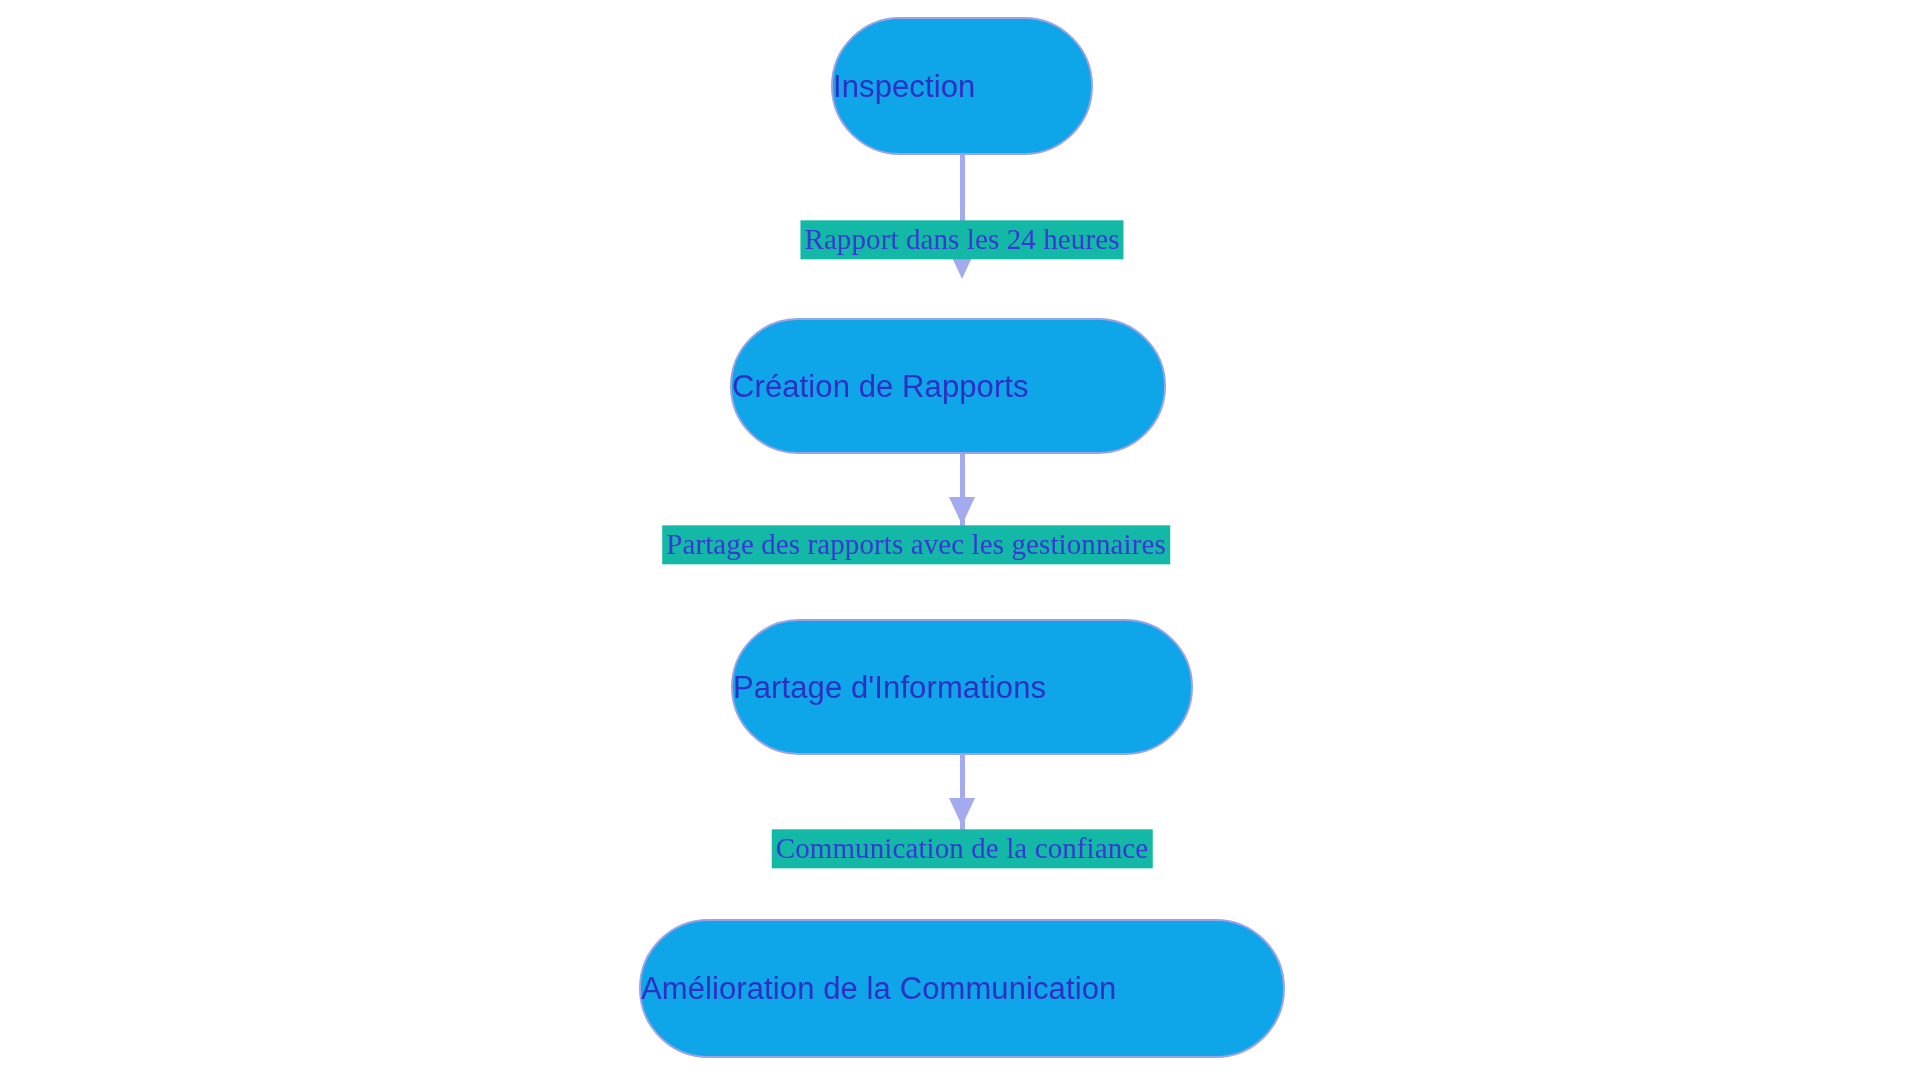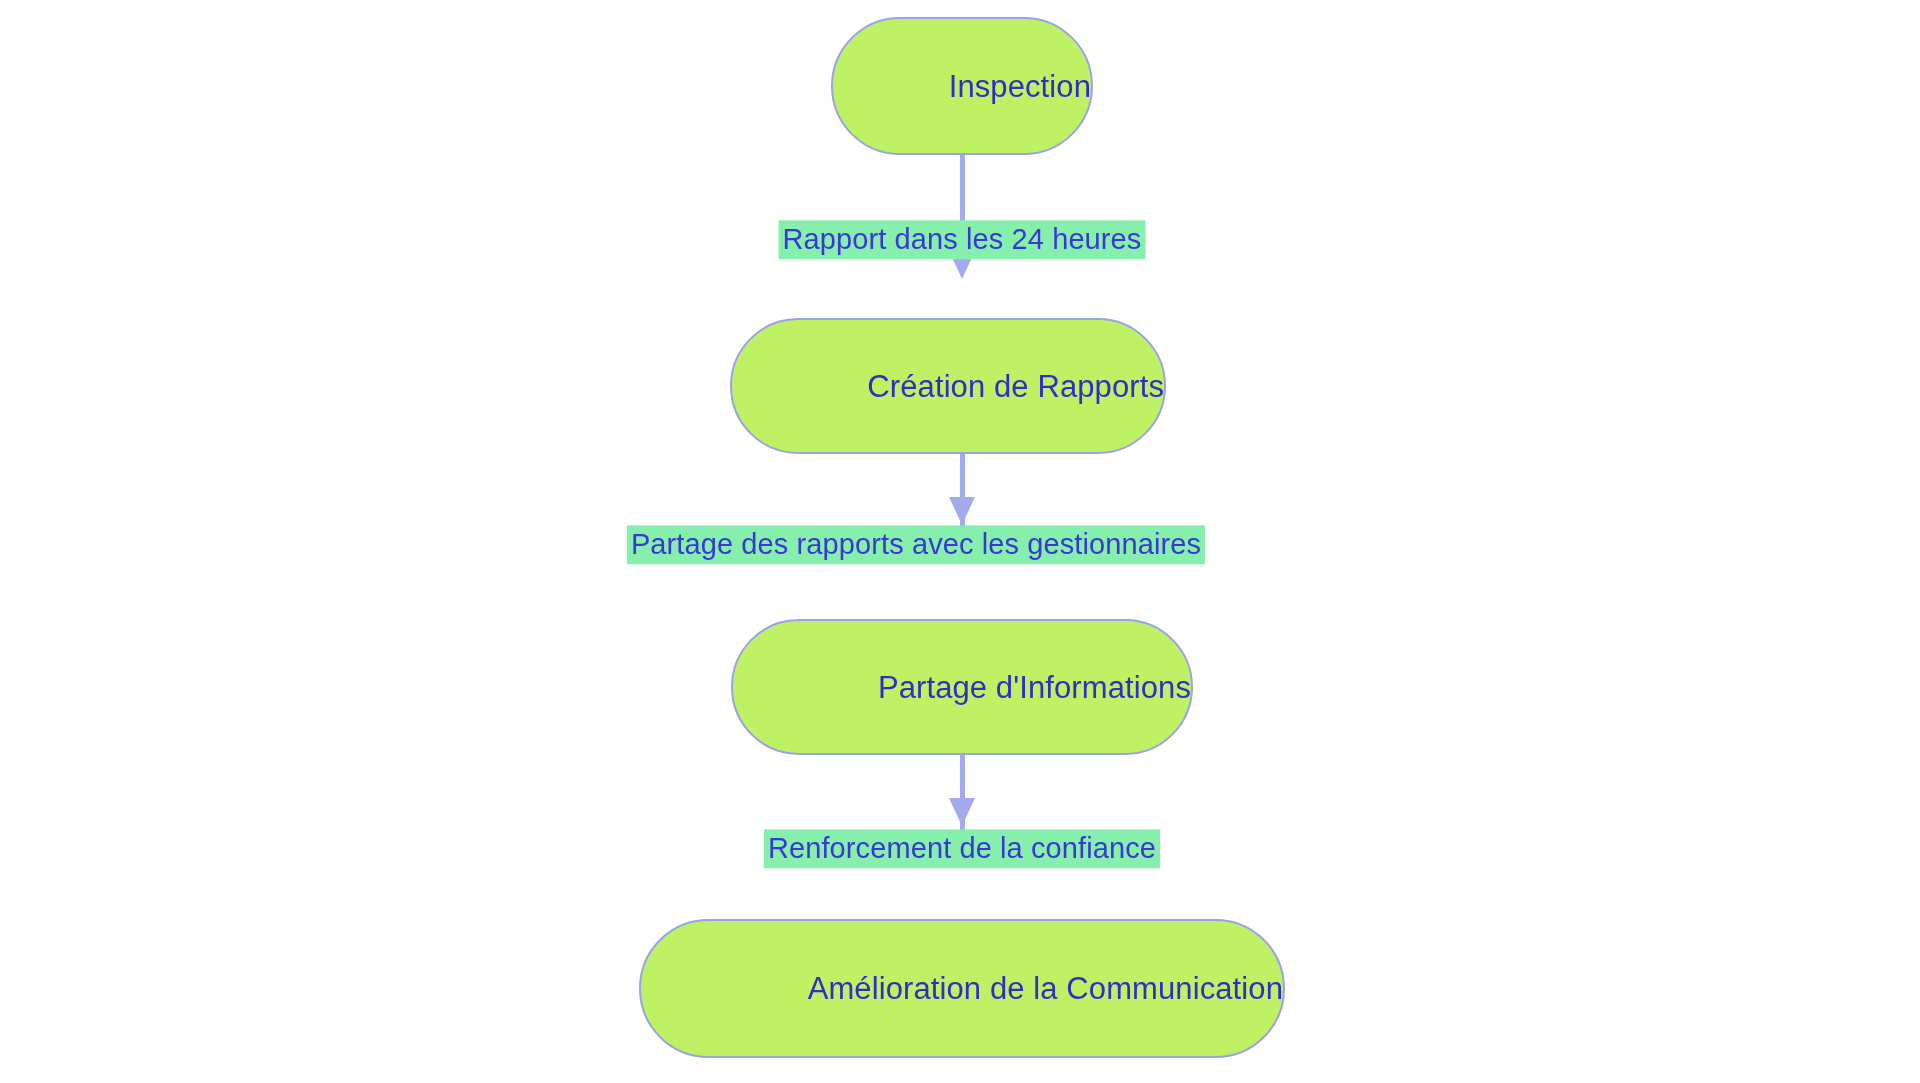--- a/index.html
+++ b/index.html
@@ -21,22 +21,22 @@
     height: 1083px;
     background: #ffffff;
   }
 
   
   .node {
     position: absolute;
     box-sizing: border-box;
     display: flex;
     align-items: center;
-    justify-content: flex-end;
-    background: #bef264;
+    justify-content: flex-start;
+    background: #0ea5e9;
     border: 2px solid #9aa2e8;
     border-radius: 999px;
     z-index: 3;
   }
   .node-label {
     color: #2f2fc4;
     font-family: "Liberation Sans", sans-serif;
     font-size: 31px;
     font-weight: 400;
     line-height: 1;
@@ -71,24 +71,24 @@
   #edge1-arrow { left: 949px; top: 251px; }
   #edge2-line  { left: 960px; top: 454px; height: 99px; }
   #edge2-arrow { left: 949px; top: 497px; }
   #edge3-line  { left: 960px; top: 755px; height: 99px; }
   #edge3-arrow { left: 949px; top: 798px; }
 
   
   .edge-label {
     position: absolute;
     transform: translate(-50%, -50%);
-    background: #86efac;
+    background: #14b8a6;
     padding: 3px 4px;
     color: #3838d4;
-    font-family: Liberation Sans, sans-serif;
+    font-family: Liberation Serif, serif;
     font-size: 29px;
     font-weight: 400;
     line-height: 1.15;
     letter-spacing: 0.1px;
     white-space: nowrap;
     text-align: center;
     z-index: 4;
     user-select: none;
   }
 
@@ -104,21 +104,21 @@
   <div class="edge-line" id="edge1-line"></div>
   <div class="edge-arrow" id="edge1-arrow"></div>
   <div class="edge-label" id="edge1-label">Rapport dans les 24 heures</div>
 
   <div class="edge-line" id="edge2-line"></div>
   <div class="edge-arrow" id="edge2-arrow"></div>
   <div class="edge-label" id="edge2-label">Partage des rapports avec les gestionnaires</div>
 
   <div class="edge-line" id="edge3-line"></div>
   <div class="edge-arrow" id="edge3-arrow"></div>
-  <div class="edge-label" id="edge3-label">Renforcement de la confiance</div>
+  <div class="edge-label" id="edge3-label">Communication de la confiance</div>
 
   <div class="node" id="node-inspection">
     <span class="node-label">Inspection</span>
   </div>
 
   <div class="node" id="node-creation-rapports">
     <span class="node-label">Création de Rapports</span>
   </div>
 
   <div class="node" id="node-amelioration-comm">

